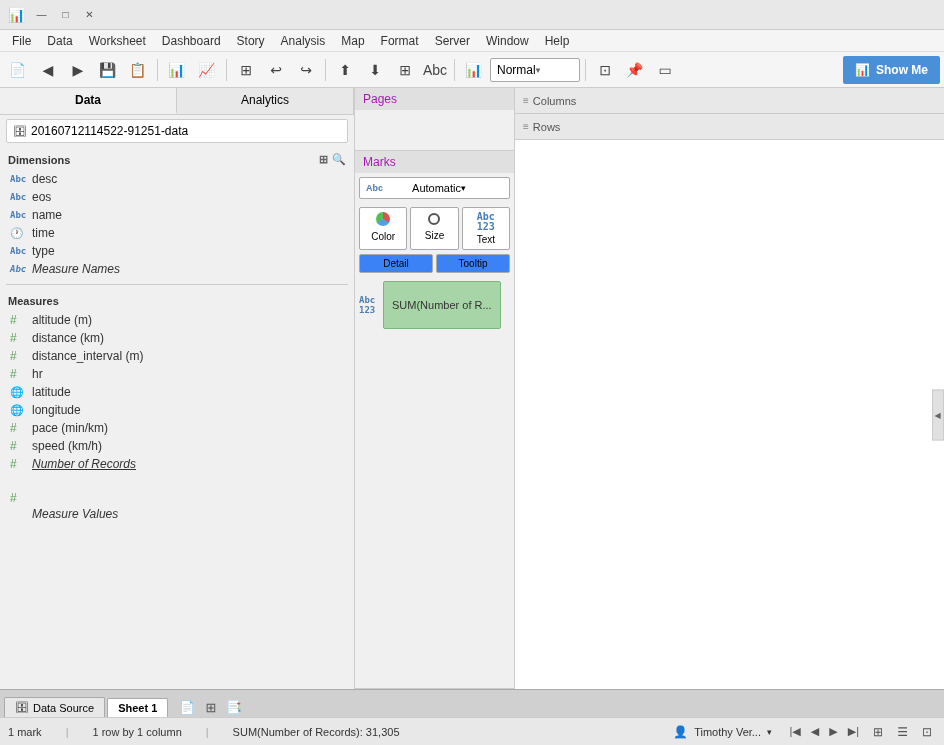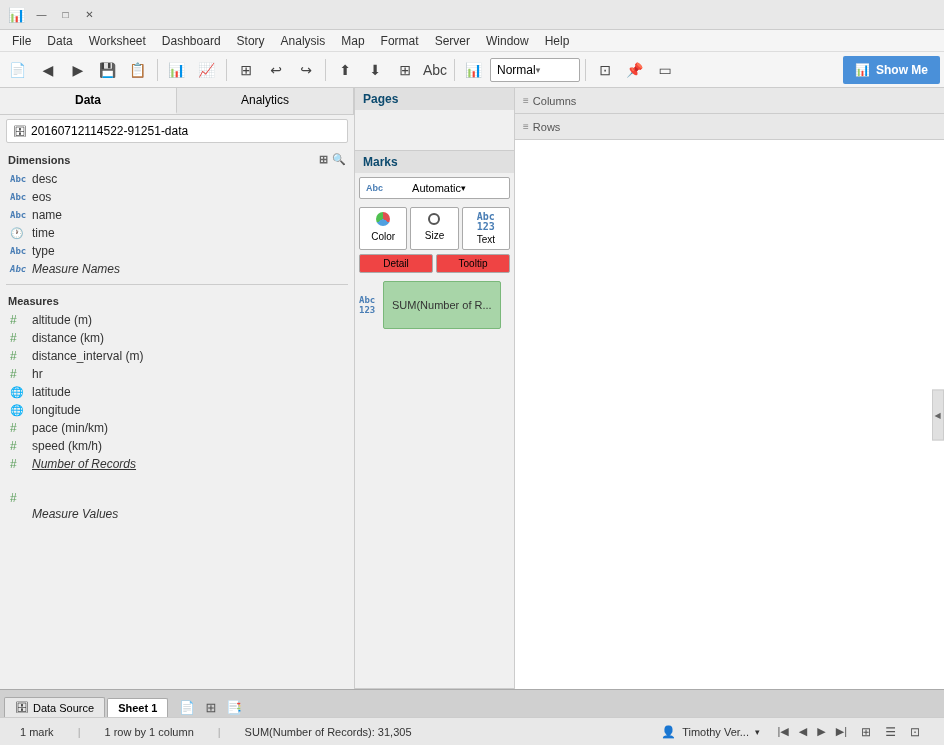--- a/index.html
+++ b/index.html
@@ -42,31 +42,31 @@
     
     .field-item { display: flex; align-items: center; padding: 2px 4px; cursor: pointer; font-size: 12px; color: #333; }
     .field-item .field-icon { width: 16px; font-size: 10px; color: #4a7eb5; margin-right: 4px; flex-shrink: 0; }
     .field-item.italic span { font-style: italic; }
     .divider { height: 1px; background: #ccc; margin: 6px 0; }
 
     
     #center-panel { width: 170px; background: #f0f0f0; border-right: 1px solid #ccc; display: flex; flex-direction: column; }
 
     .panel-section { border-bottom: 1px solid #ccc; }
-    .panel-section-header { background: #e0e0e0; padding: 4px 8px; font-size: 12px; font-weight: bold; color: #0c4a6e; }
+    .panel-section-header { background: #e0e0e0; padding: 4px 8px; font-size: 12px; font-weight: normal; color: #a21caf; }
     .panel-section-body { min-height: 50px; padding: 4px; }
 
     
     .marks-dropdown { display: flex; align-items: center; background: white; border: 1px solid #aaa; border-radius: 2px; padding: 2px 6px; margin: 4px; height: 22px; cursor: pointer; font-size: 11px; }
     .marks-dropdown span { flex: 1; }
     .marks-btns { display: grid; grid-template-columns: 1fr 1fr 1fr; gap: 3px; padding: 4px; }
     .mark-btn { border: 1px solid #aaa; background: white; padding: 4px 2px; text-align: center; cursor: pointer; border-radius: 2px; font-size: 10px; display: flex; flex-direction: column; align-items: center; gap: 2px; }
     .mark-btn .icon { font-size: 14px; }
     .marks-detail-row { display: flex; gap: 3px; padding: 0 4px 4px; }
-    .mark-detail-btn { flex: 1; border: 1px solid #aaa; background: #ef4444; padding: 3px; text-align: center; cursor: pointer; border-radius: 2px; font-size: 10px; }
+    .mark-detail-btn { flex: 1; border: 1px solid #aaa; background: #3b82f6; padding: 3px; text-align: center; cursor: pointer; border-radius: 2px; font-size: 10px; }
     .marks-pill-row { padding: 4px; display: flex; align-items: center; gap: 4px; }
     .marks-pill { background: #a8d5a8; color: #333; padding: 17px 8px; border-radius: 2px; font-size: 11px; cursor: pointer; border: 1px solid #7ab87a; }
     .marks-label-icon { font-size: 11px; color: #555; width: 20px; }
 
     
     #canvas-area { flex: 1; background: white; position: relative; overflow: auto; }
     .canvas-shelf { display: flex; align-items: center; min-height: 26px; border-bottom: 1px solid #ddd; padding: 2px 8px; background: #f5f5f5; }
 
     
     #bottom-tabs { height: 28px; background: #e0e0e0; border-top: 1px solid #ccc; display: flex; align-items: center; padding: 0 4px; gap: 2px; }
@@ -341,21 +341,21 @@
   <div class="bottom-tab active" style="padding:3px 10px; background:white; border:1px solid #aaa; border-bottom:none; font-size:11px; cursor:pointer; border-radius:2px 2px 0 0;">
     <span>Sheet 1</span>
   </div>
   <div class="bottom-tab-icons" style="display:flex; gap:4px; align-items:center; margin-left:6px;">
     <span class="bottom-tab-icon" style="font-size:13px; cursor:pointer; color:#555;">📄</span>
     <span class="bottom-tab-icon" style="font-size:13px; cursor:pointer; color:#555;">⊞</span>
     <span class="bottom-tab-icon" style="font-size:13px; cursor:pointer; color:#555;">📑</span>
   </div>
 </div>
 
-<div id="statusbar" style="height:28px; background:#e8e8e8; border-top:1px solid #ccc; display:flex; align-items:center; padding:0 20px; font-size:11px; color:#333;">
+<div id="statusbar" style="height:28px; background:#e8e8e8; border-top:1px solid #ccc; display:flex; align-items:center; padding:0 8px; font-size:11px; color:#333;">
   <span>1 mark</span>
   <span style="margin:0 8px; color:#aaa;">|</span>
   <span>1 row by 1 column</span>
   <span style="margin:0 8px; color:#aaa;">|</span>
   <span>SUM(Number of Records): 31,305</span>
   <div style="margin-left:auto; display:flex; align-items:center; gap:6px;">
     <span style="font-size:12px;">👤</span>
     <span>Timothy Ver...</span>
     <span style="font-size:9px;">▾</span>
     <div class="status-nav" style="display:flex; align-items:center; gap:2px; margin-left:8px;">

